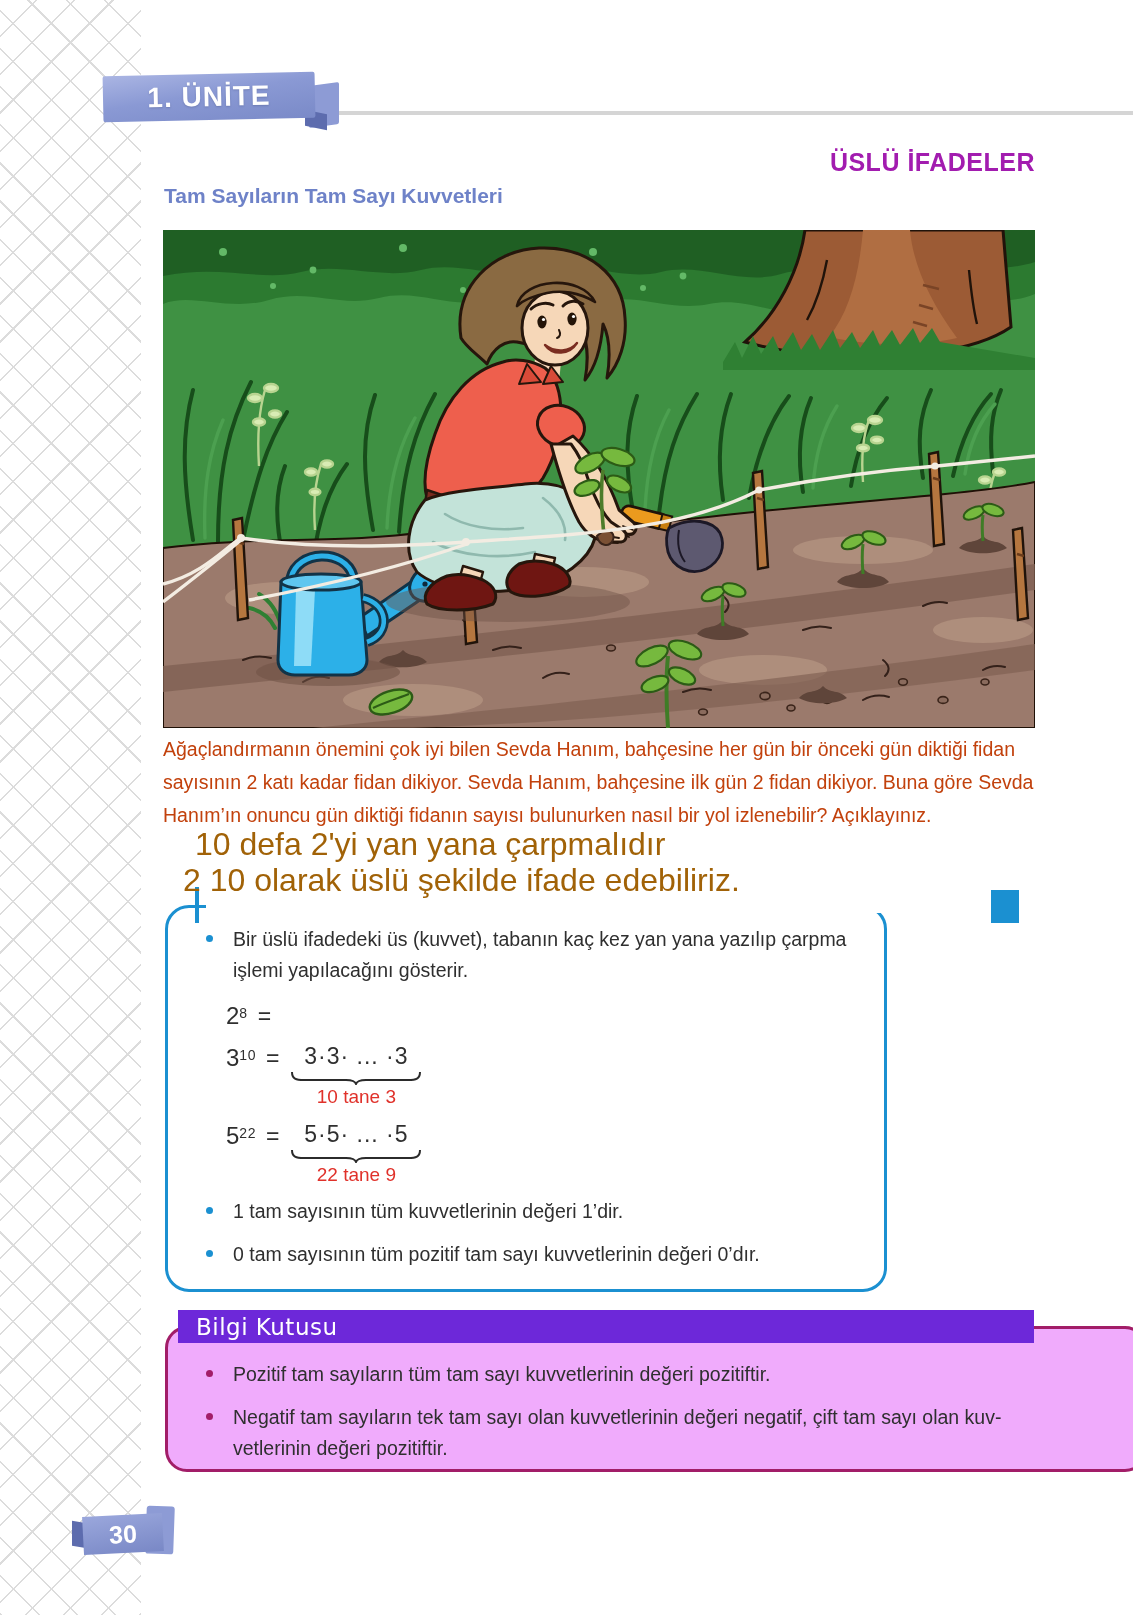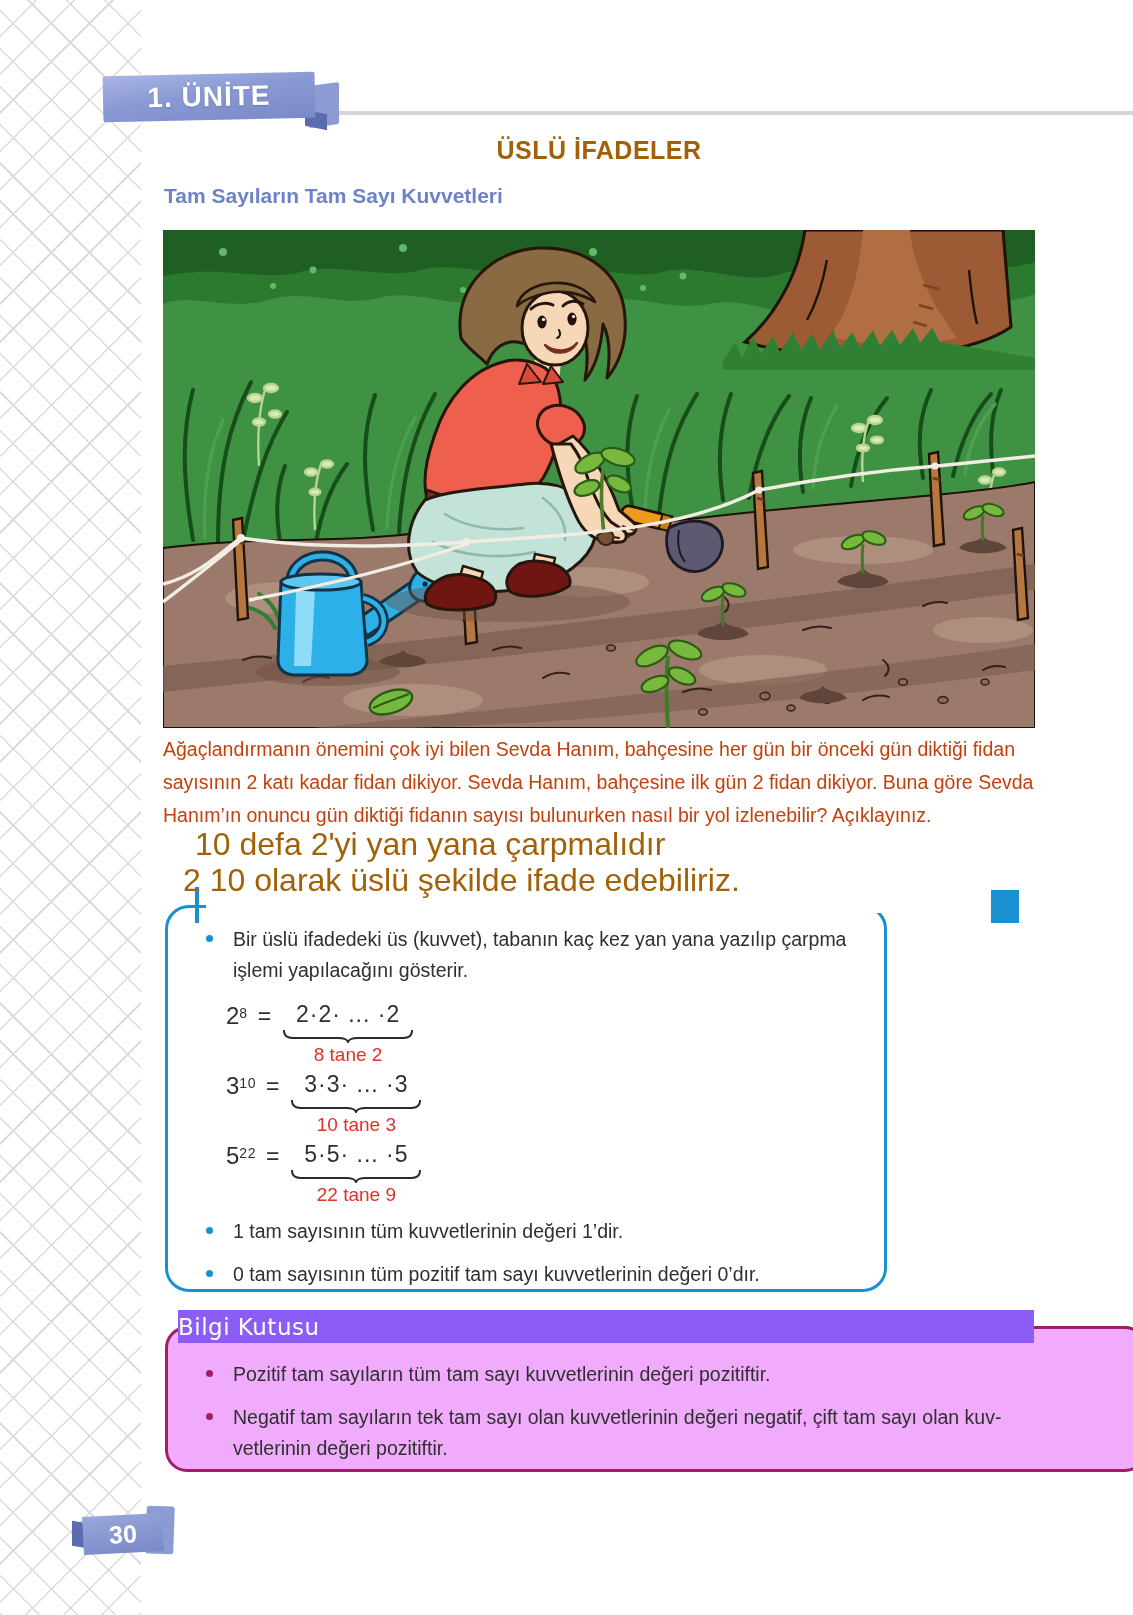--- a/index.html
+++ b/index.html
@@ -21,22 +21,22 @@
   .ur-folddark{position:absolute;right:-12px;bottom:-4px;width:22px;height:16px;background:#5d6cae;transform:skewY(12deg);}
   .ur-band{
     position:absolute;left:0;top:2px;width:100%;height:46px;border-radius:2px;
     background:linear-gradient(172deg,#aab5e3 0%,#8a99d4 45%,#7a8ac8 100%);
     transform:rotate(-1.2deg);
     display:flex;align-items:center;justify-content:center;
     color:#fff;font-weight:bold;font-size:28px;letter-spacing:1px;
     text-shadow:0 1px 2px rgba(40,50,90,.25);
   }
   .top-rule{position:absolute;left:302px;top:111px;right:0;height:4px;background:#d5d5d5;}
-  .page-title{position:absolute;left:163px;top:136px;width:872px;text-align:center;
-    color:#a16207;font-weight:bold;font-size:25px;letter-spacing:.5px;}
+  .page-title{position:absolute;left:163px;top:148px;width:872px;text-align:right;
+    color:#a21caf;font-weight:bold;font-size:25px;letter-spacing:.5px;}
   .page-subtitle{position:absolute;left:164px;top:184px;color:#6e82c8;font-weight:bold;font-size:21px;}
   
   .illustration{position:absolute;left:163px;top:230px;width:872px;height:498px;}
   
   .intro{position:absolute;left:163px;top:733px;width:878px;font-size:19.5px;line-height:33px;color:#c2410c;}
   
   .answer{position:absolute;left:183px;top:826px;z-index:6;color:#a16207;font-weight:normal;font-size:32px;line-height:36px;}
   .answer .l1{margin-left:12px;}
   
   .bluebox{position:absolute;left:165px;top:905px;width:722px;height:387px;
@@ -45,33 +45,33 @@
   .bluebox-tick{position:absolute;left:195px;top:887px;width:4px;height:36px;background:#1b90d1;z-index:5;}
   .bluebox-square{position:absolute;left:991px;top:890px;width:28px;height:33px;background:#1b90d1;z-index:5;}
   .bluebox-inner{position:relative;padding:16px 30px 0 38px;z-index:4;}
   .brow{display:flex;margin-top:0;}
   .brow + .brow{margin-top:12px;}
   .bdot{width:27px;flex:none;padding-top:11px;}
   .bdot i{display:block;width:7px;height:7px;border-radius:50%;background:#1b90d1;}
   .bdot.magenta i{background:#a21d68;}
   .btext{flex:1;font-size:19.5px;line-height:31px;color:#2f2f2f;}
   .mathblock{margin:10px 0 10px 20px;}
-  .mrow{display:flex;align-items:flex-start;margin-top:0;text-align:right;}
+  .mrow{display:flex;align-items:flex-start;margin-top:8px;text-align:right;}
   .mbase{font-size:24px;color:#2f2f2f;padding-top:6px;}
   .mbase sup{font-size:14px;vertical-align:6px;letter-spacing:.5px;}
   .meq{font-size:23px;color:#2f2f2f;margin:0 10px;padding-top:7px;}
   .mexp{display:flex;flex-direction:column;align-items:center;}
   .mexp .etext{font-size:23px;letter-spacing:1px;color:#2f2f2f;padding-top:5px;}
   .mexp svg{display:block;margin-top:1px;}
   .mexp .elabel{color:#e0312a;font-size:19px;margin-top:1px;}
   
   .bilgibox{position:absolute;left:165px;top:1326px;width:982px;height:146px;
     border:3.5px solid #a21d68;border-radius:22px;background:#f0abfc;box-sizing:border-box;z-index:2;}
-  .bilgibar{position:absolute;left:178px;top:1310px;width:856px;height:33px;background:#8b5cf6;z-index:4;
-    color:#fff;font-size:23px;letter-spacing:.5px;display:flex;align-items:center;box-sizing:border-box;
+  .bilgibar{position:absolute;left:178px;top:1310px;width:856px;height:33px;background:#6d28d9;z-index:4;
+    color:#fff;font-size:23px;letter-spacing:.5px;display:flex;align-items:center;padding-left:18px;box-sizing:border-box;
     font-family:"DejaVu Sans", sans-serif;}
   .bilgibox-inner{position:relative;padding:30px 30px 0 38px;z-index:3;}
   .btext .cont{display:block;}
   
   .page-badge{position:absolute;left:72px;top:1506px;width:104px;height:54px;z-index:4;}
   .pb-right{position:absolute;right:2px;top:0;width:28px;height:48px;background:#8d9bd5;border-radius:3px;transform:rotate(2deg);}
   .pb-left{position:absolute;left:0;top:16px;width:15px;height:25px;background:#5d6cae;transform:skewY(10deg);}
   .pb-band{position:absolute;left:11px;top:9px;width:80px;height:38px;
     background:linear-gradient(172deg,#9aa7dc,#7988c6);transform:rotate(-3deg);
     display:flex;align-items:center;justify-content:center;color:#fff;font-weight:bold;font-size:25px;}
@@ -364,27 +364,20 @@
       <div class="brow">
         <span class="bdot">
             <i></i>
           </span>
         <span class="btext">Bir üslü ifadedeki üs (kuvvet), tabanın kaç kez yan yana yazılıp çarpma işlemi yapılacağını gösterir.</span>
       </div>
       <div class="mathblock">
         <div class="mrow">
           <span class="mbase"><span>2</span><sup>8</sup></span>
           <span class="meq">=</span>
-          <span class="mexp">
-            <span class="etext">2·2· ... ·2</span>
-            <svg width="134" height="14" viewBox="0 0 134 14">
-                <path d="M3,1 C3,8 7,9 15,9 L57,9 C63,9 66,10 67,13 C68,10 71,9 77,9 L119,9 C127,9 131,8 131,1" fill="none" stroke="#2b2b2b" stroke-width="2"></path>
-              </svg>
-            <span class="elabel">8 tane 2</span>
-          </span>
         </div>
         <div class="mrow">
           <span class="mbase"><span>3</span><sup>10</sup></span>
           <span class="meq">=</span>
           <span class="mexp">
             <span class="etext">3·3· ... ·3</span>
             <svg width="134" height="14" viewBox="0 0 134 14">
                 <path d="M3,1 C3,8 7,9 15,9 L57,9 C63,9 66,10 67,13 C68,10 71,9 77,9 L119,9 C127,9 131,8 131,1" fill="none" stroke="#2b2b2b" stroke-width="2"></path>
               </svg>
             <span class="elabel">10 tane 3</span>

